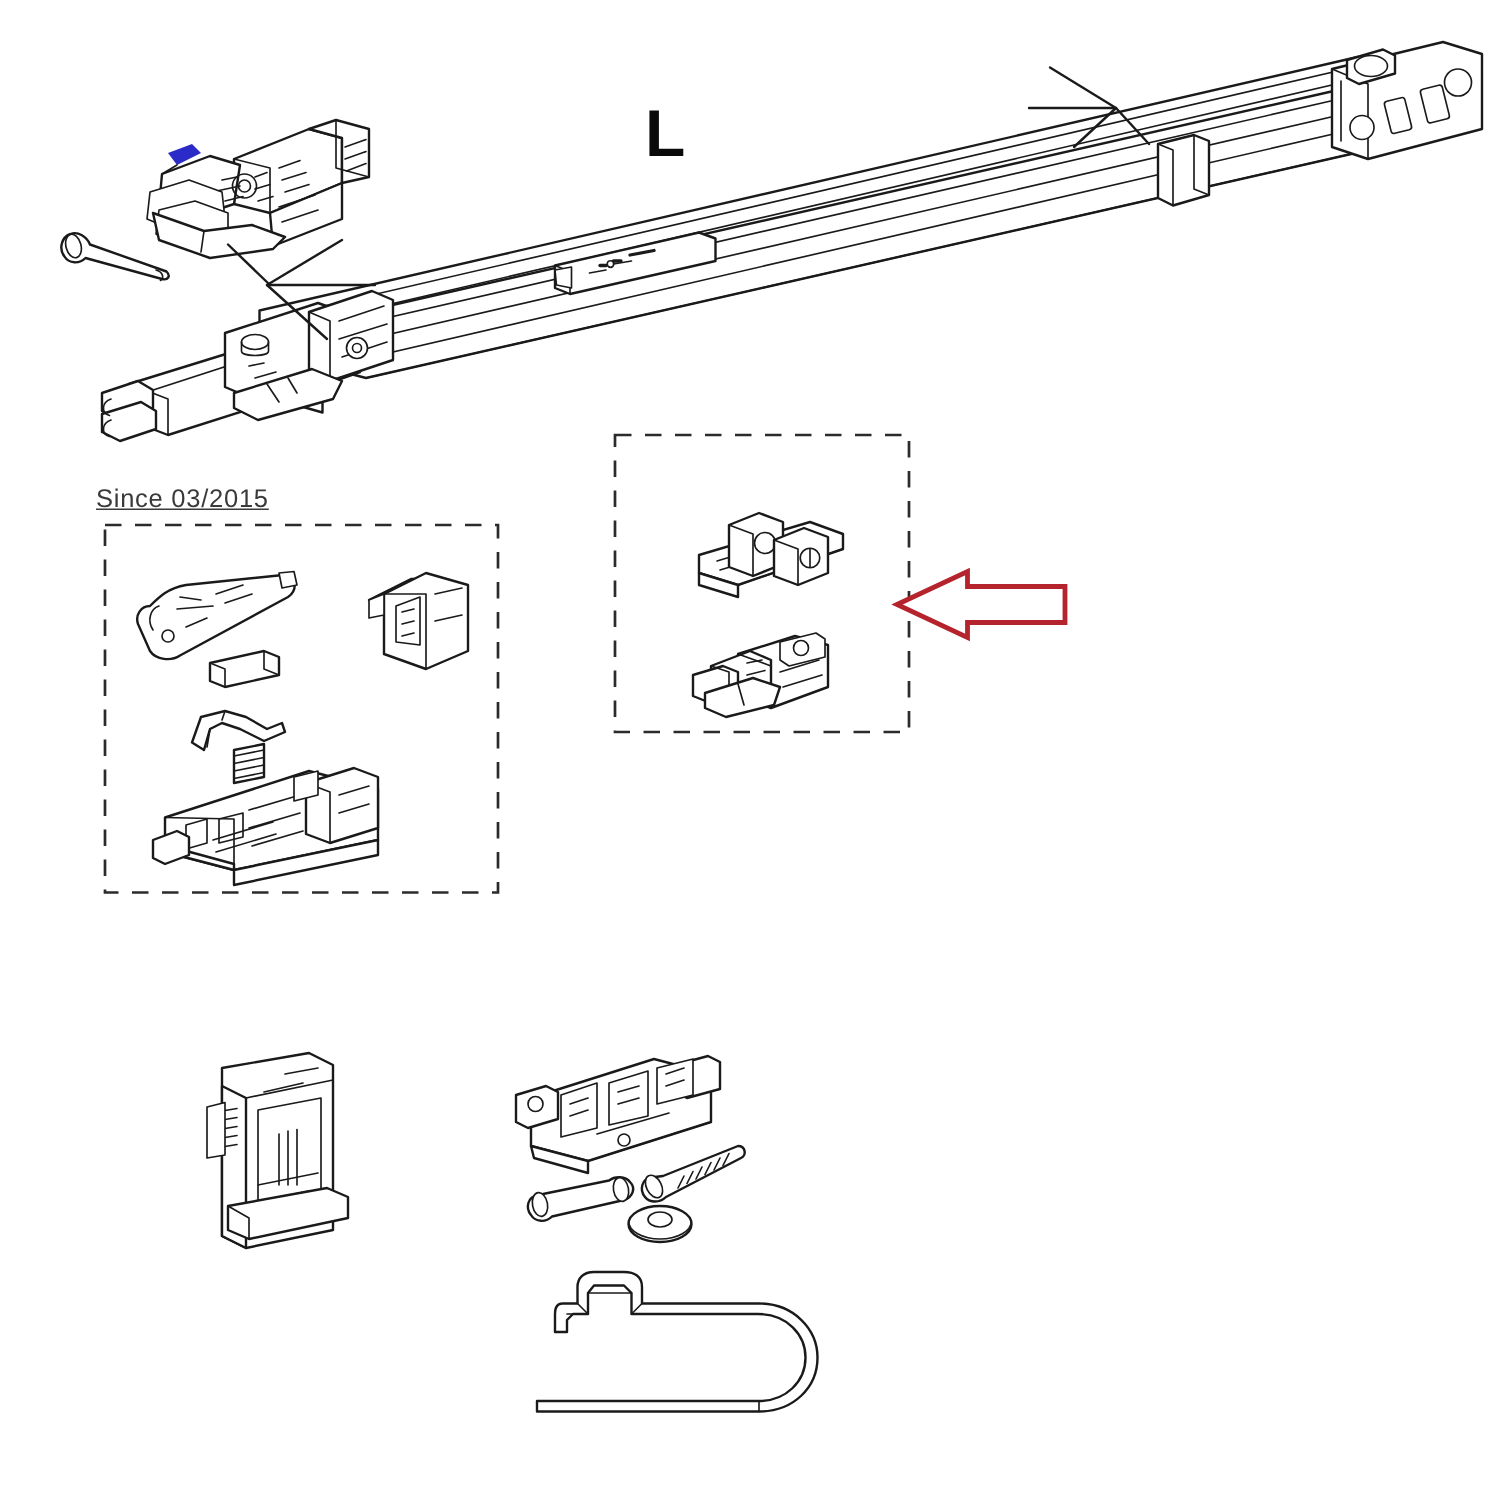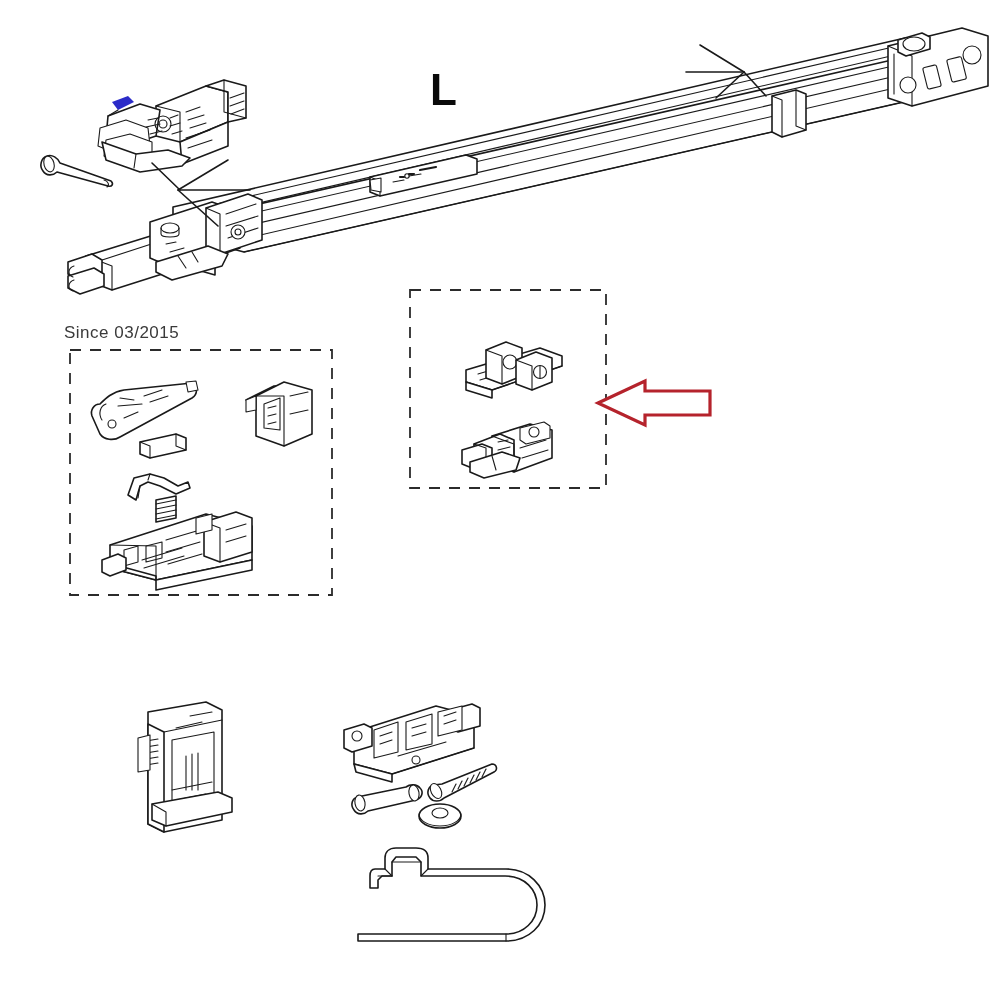--- a/index.html
+++ b/index.html
@@ -41,20 +41,21 @@
     position: absolute;
     left: 64px;
     top: 324px;
     font-family: "Liberation Sans", sans-serif;
     font-size: 17px;
     font-weight: normal;
     color: #3a3a3a;
     letter-spacing: 0.5px;
     line-height: 1;
     user-select: none;
+    text-decoration: underline;
   }
 </style>
 </head>
 <body>
 
 <div id="page">
 
   <svg class="svg-layer" viewBox="0 0 1000 1000">
     <defs>
       <style>

